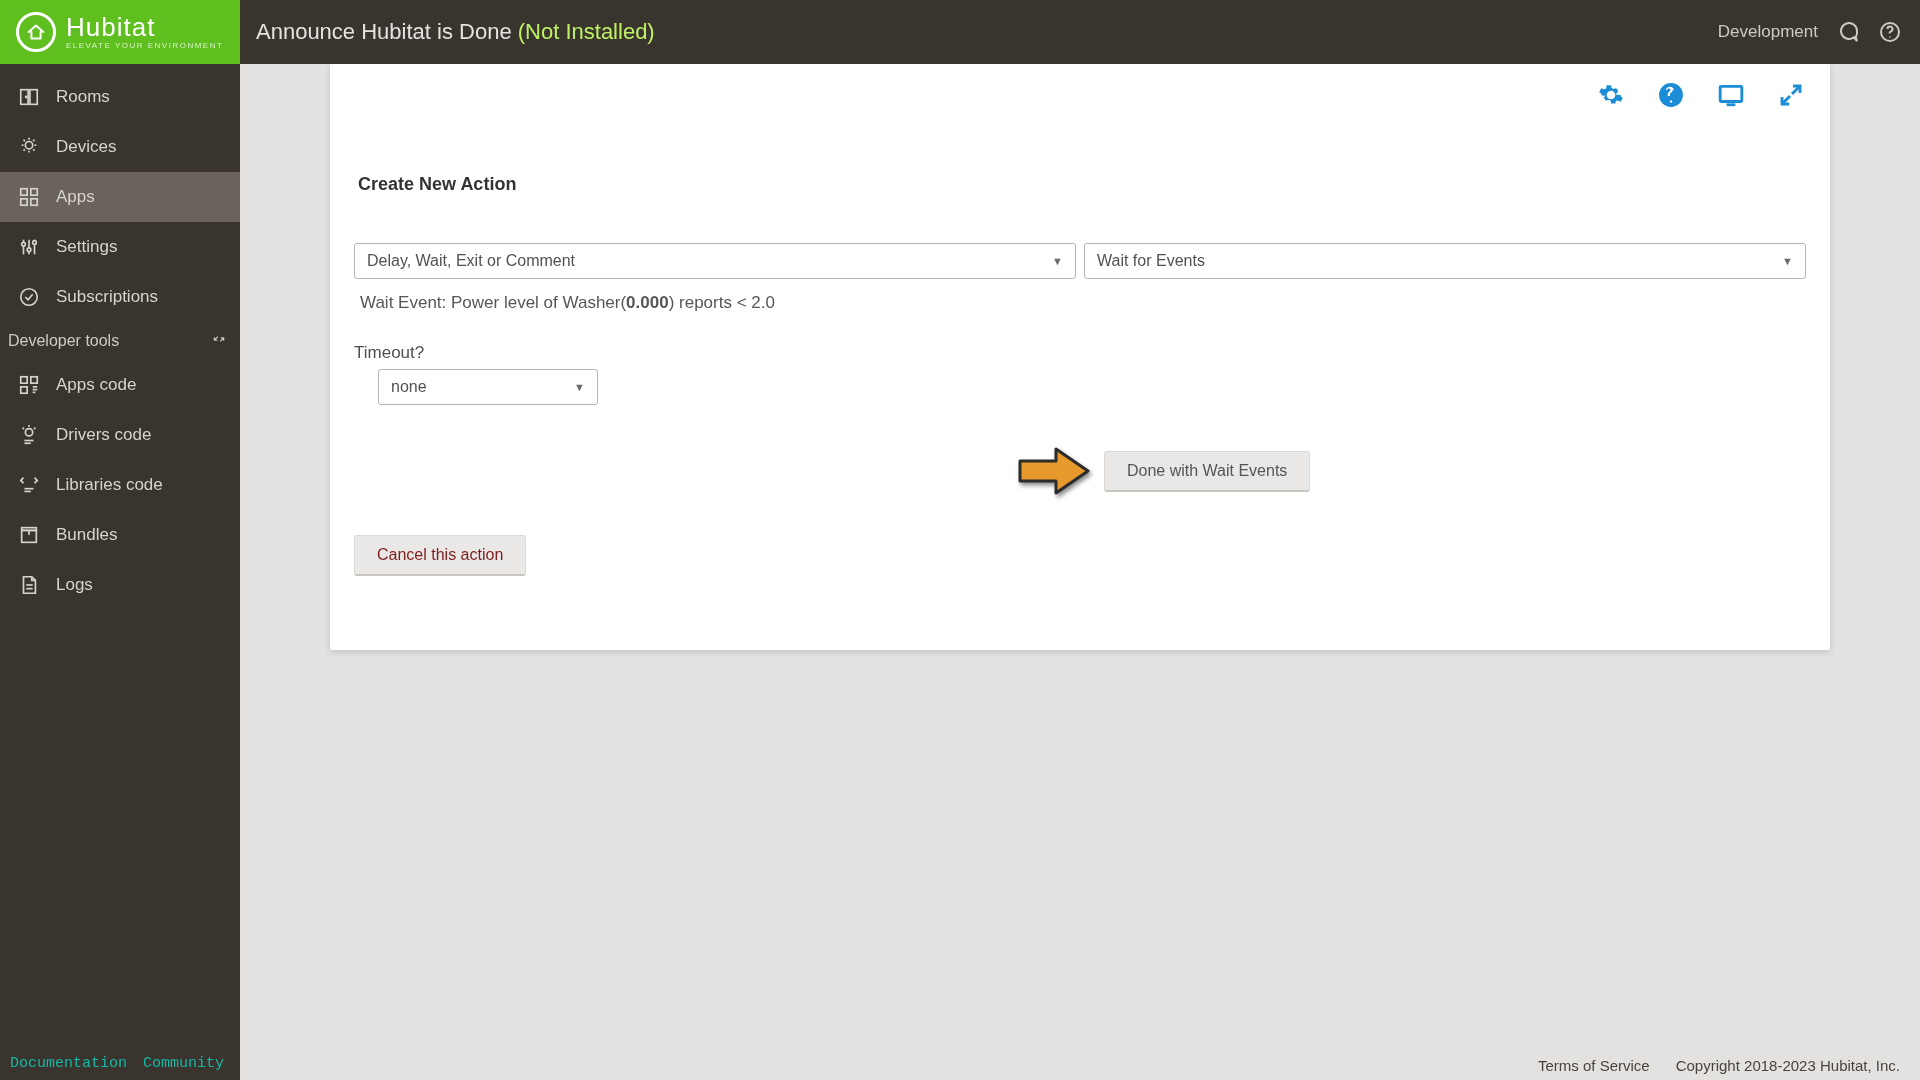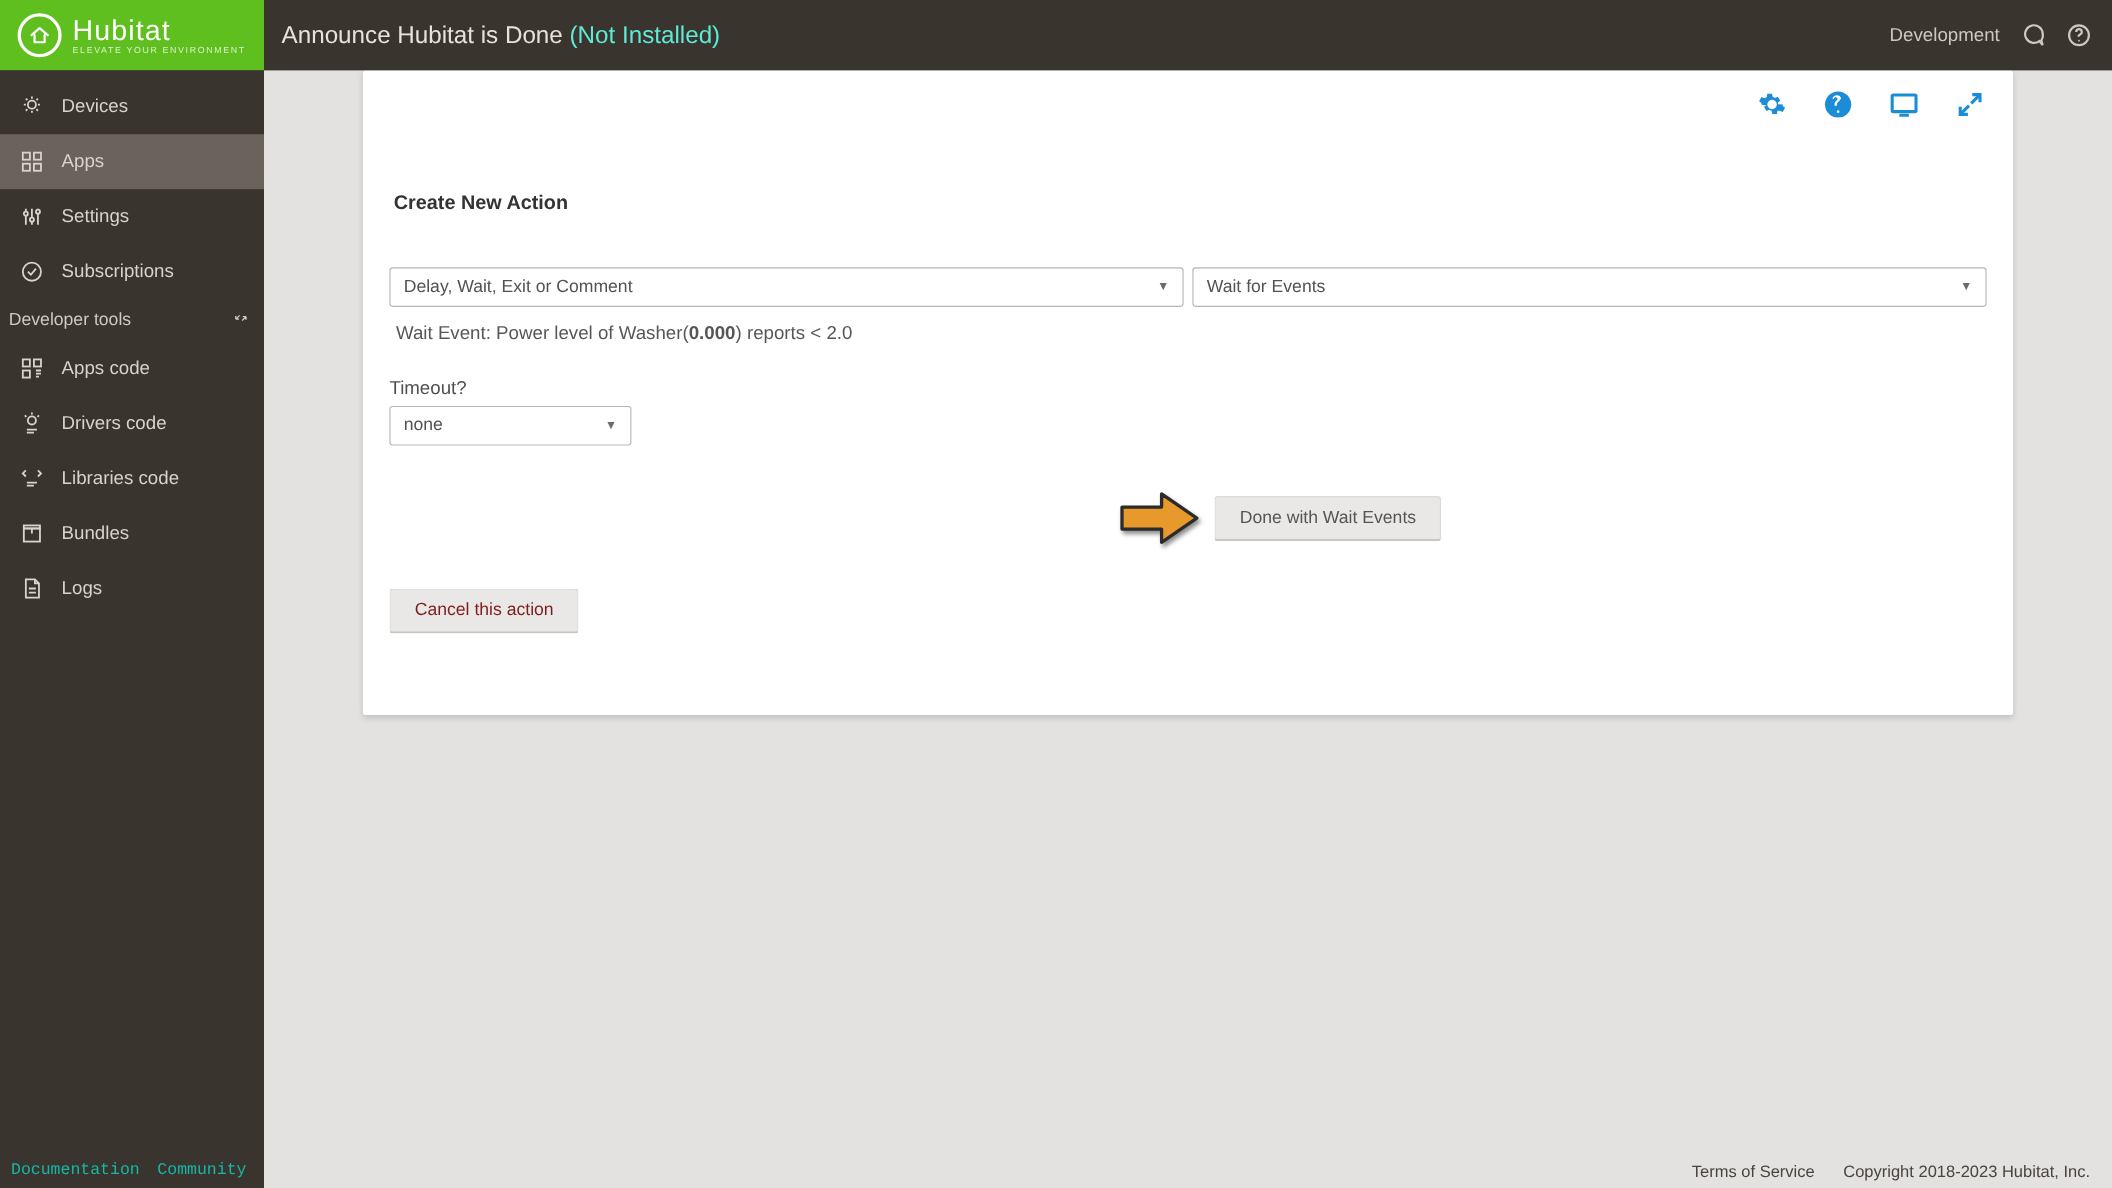--- a/index.html
+++ b/index.html
@@ -26,21 +26,21 @@
   .logo-circle {
     width: 40px; height: 40px; border: 3px solid #fff; border-radius: 50%;
     display: flex; align-items: center; justify-content: center;
   }
   .logo-circle svg { display: block; }
   .logo-text { display: flex; flex-direction: column; line-height: 1; }
   .logo-text .big { font-size: 26px; font-weight: 400; letter-spacing: 1px; }
   .logo-text .small { font-size: 8px; letter-spacing: 1.5px; color: #d9f2c8; margin-top: 2px; }
 
   .header-title { font-size: 22px; padding-left: 16px; color: #e6e3df; }
-  .header-title .badge { color: #5eead4; }
+  .header-title .badge { color: #bef264; }
 
   .header-right { margin-left: auto; display: flex; align-items: center; gap: 18px; padding-right: 18px; color: #ccc9c4; font-size: 17px; }
   .hdr-icon { width: 24px; height: 24px; display: inline-flex; align-items: center; justify-content: center; color: #ccc9c4; }
 
   
   .body-row { display: flex; flex: 1 1 auto; min-height: 0; }
   .sidebar {
     width: 240px;
     background: #3a342e;
     color: #d7d3cd;
@@ -110,21 +110,21 @@
   .caret { font-size: 11px; color: #6b6b6b; }
 
   .wait-text { margin-top: 14px; font-size: 17px; color: #565656; padding-left: 6px; }
   .wait-text .bold { font-weight: 700; }
 
   .timeout-label { margin-top: 30px; font-size: 17px; color: #4f4f4f; }
   .timeout-select {
     width: 220px; height: 36px; border: 1px solid #b8b5b0; border-radius: 3px;
     display: flex; align-items: center; justify-content: space-between;
     padding: 0 12px; font-size: 16px; color: #525252; background: #fff;
-    cursor: pointer; margin-top: 6px;
+    cursor: pointer; margin-top: 6px; margin-left: 24px;
   }
 
   .btn-row { display: flex; align-items: center; margin-top: 66px; position: relative; }
   .btn {
     background: #e9e8e6; border: 1px solid #dcd9d4; border-bottom: 2px solid #c9c6c0;
     border-radius: 3px; padding: 10px 22px; font-size: 16px; color: #555;
     cursor: pointer;
   }
   .btn.cancel { color: #7f1d1d; }
 
@@ -184,20 +184,30 @@
     </span>
   </div>
 </div>
 
 <div class="body-row">
 
   <div class="sidebar">
     <div class="nav-item">
       <span class="nav-icon">
         <svg viewBox="0 0 24 24" width="22" height="22" fill="none" stroke="currentColor" stroke-width="1.8">
+            <rect x="3" y="4" width="8" height="16"></rect>
+            <rect x="13" y="4" width="8" height="16"></rect>
+            <circle cx="9" cy="12" r="0.7" fill="currentColor"></circle>
+          </svg>
+      </span>
+      <span>Rooms</span>
+    </div>
+    <div class="nav-item">
+      <span class="nav-icon">
+        <svg viewBox="0 0 24 24" width="22" height="22" fill="none" stroke="currentColor" stroke-width="1.8">
             <circle cx="12" cy="10" r="4"></circle>
             <line x1="12" y1="2" x2="12" y2="4"></line>
             <line x1="12" y1="16" x2="12" y2="18"></line>
             <line x1="4" y1="10" x2="6" y2="10"></line>
             <line x1="18" y1="10" x2="20" y2="10"></line>
             <line x1="6" y1="4" x2="7.5" y2="5.5"></line>
             <line x1="18" y1="4" x2="16.5" y2="5.5"></line>
             <line x1="6" y1="16" x2="7.5" y2="14.5"></line>
             <line x1="18" y1="16" x2="16.5" y2="14.5"></line>
           </svg>

